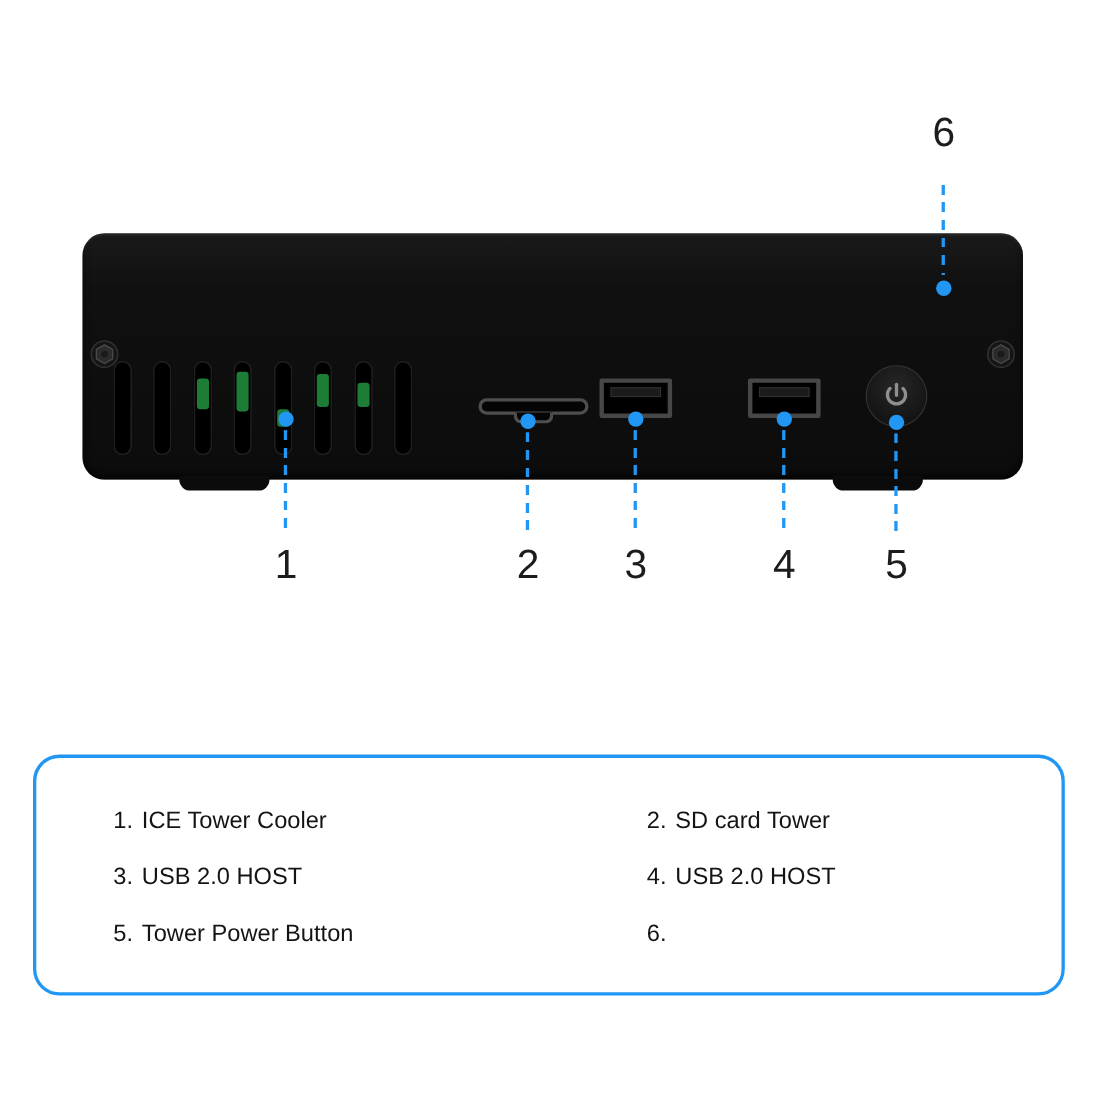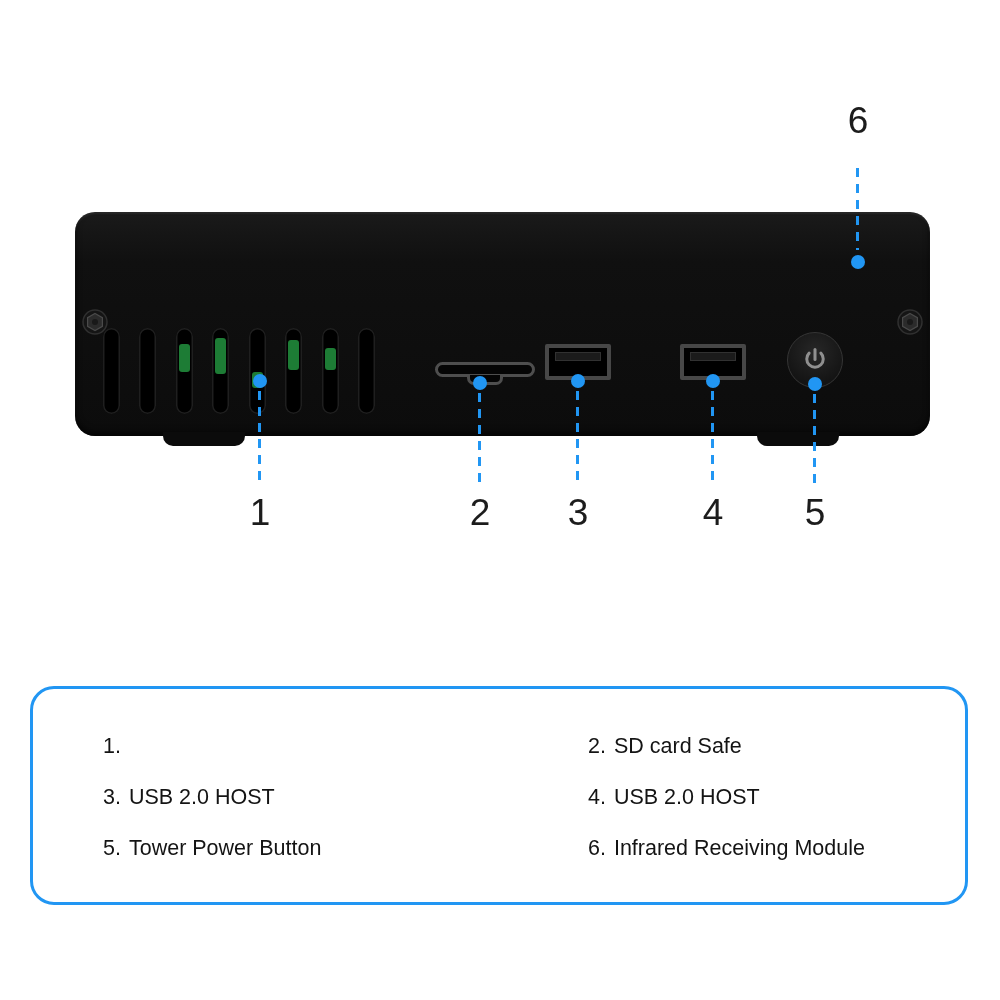--- a/index.html
+++ b/index.html
@@ -141,38 +141,38 @@
 
   <div class="callout-num" style="left:828px; top:100px;">6</div>
   <div class="callout-line" style="left:856px; top:168px; height:82px;"></div>
   <div class="callout-dot" style="left:851px; top:255px;"></div>
 
   <div class="legend">
     <div class="legend-grid">
 
       <div class="legend-item">
         <span class="legend-num">1.</span>
+        <span class="legend-label">ICE Tower Cooler</span>
       </div>
       <div class="legend-item">
         <span class="legend-num">2.</span>
-        <span class="legend-label">SD card Safe</span>
+        <span class="legend-label">SD card Tower</span>
       </div>
       <div class="legend-item">
         <span class="legend-num">3.</span>
         <span class="legend-label">USB 2.0 HOST</span>
       </div>
       <div class="legend-item">
         <span class="legend-num">4.</span>
         <span class="legend-label">USB 2.0 HOST</span>
       </div>
       <div class="legend-item">
         <span class="legend-num">5.</span>
         <span class="legend-label">Tower Power Button</span>
       </div>
       <div class="legend-item">
         <span class="legend-num">6.</span>
-        <span class="legend-label">Infrared Receiving Module</span>
       </div>
 
     </div>
   </div>
 
 </div>
 
 </body></html>

